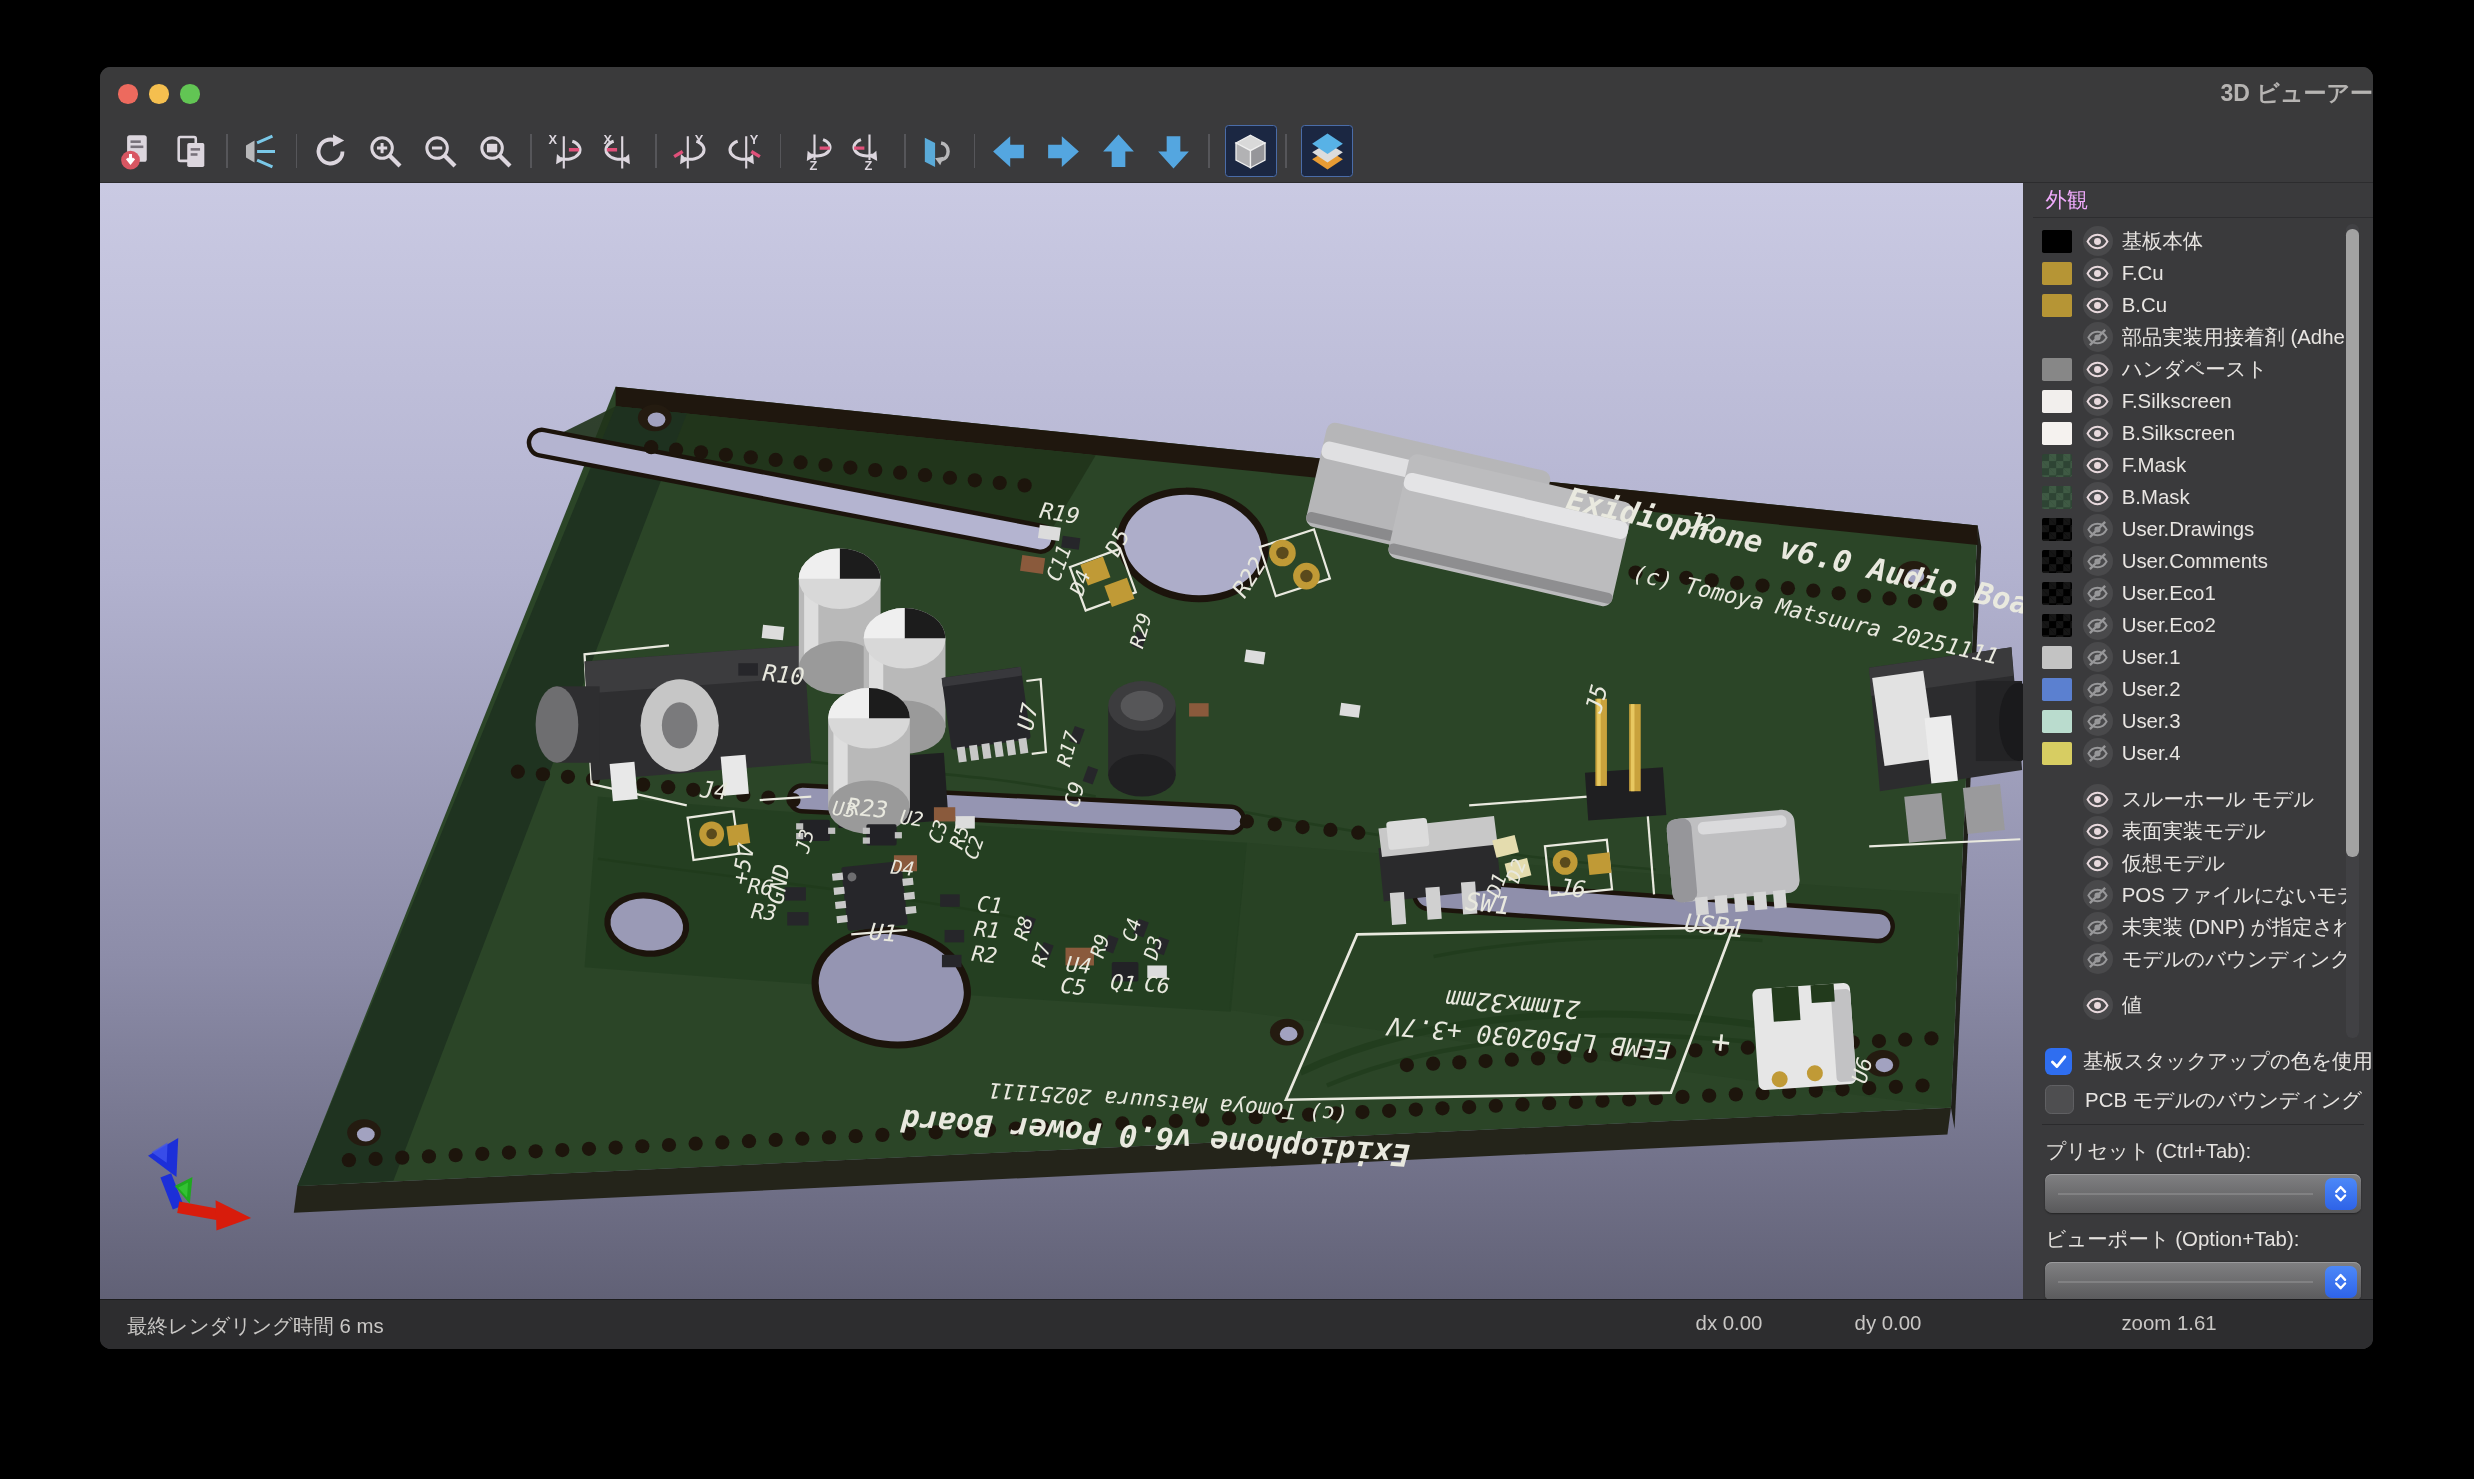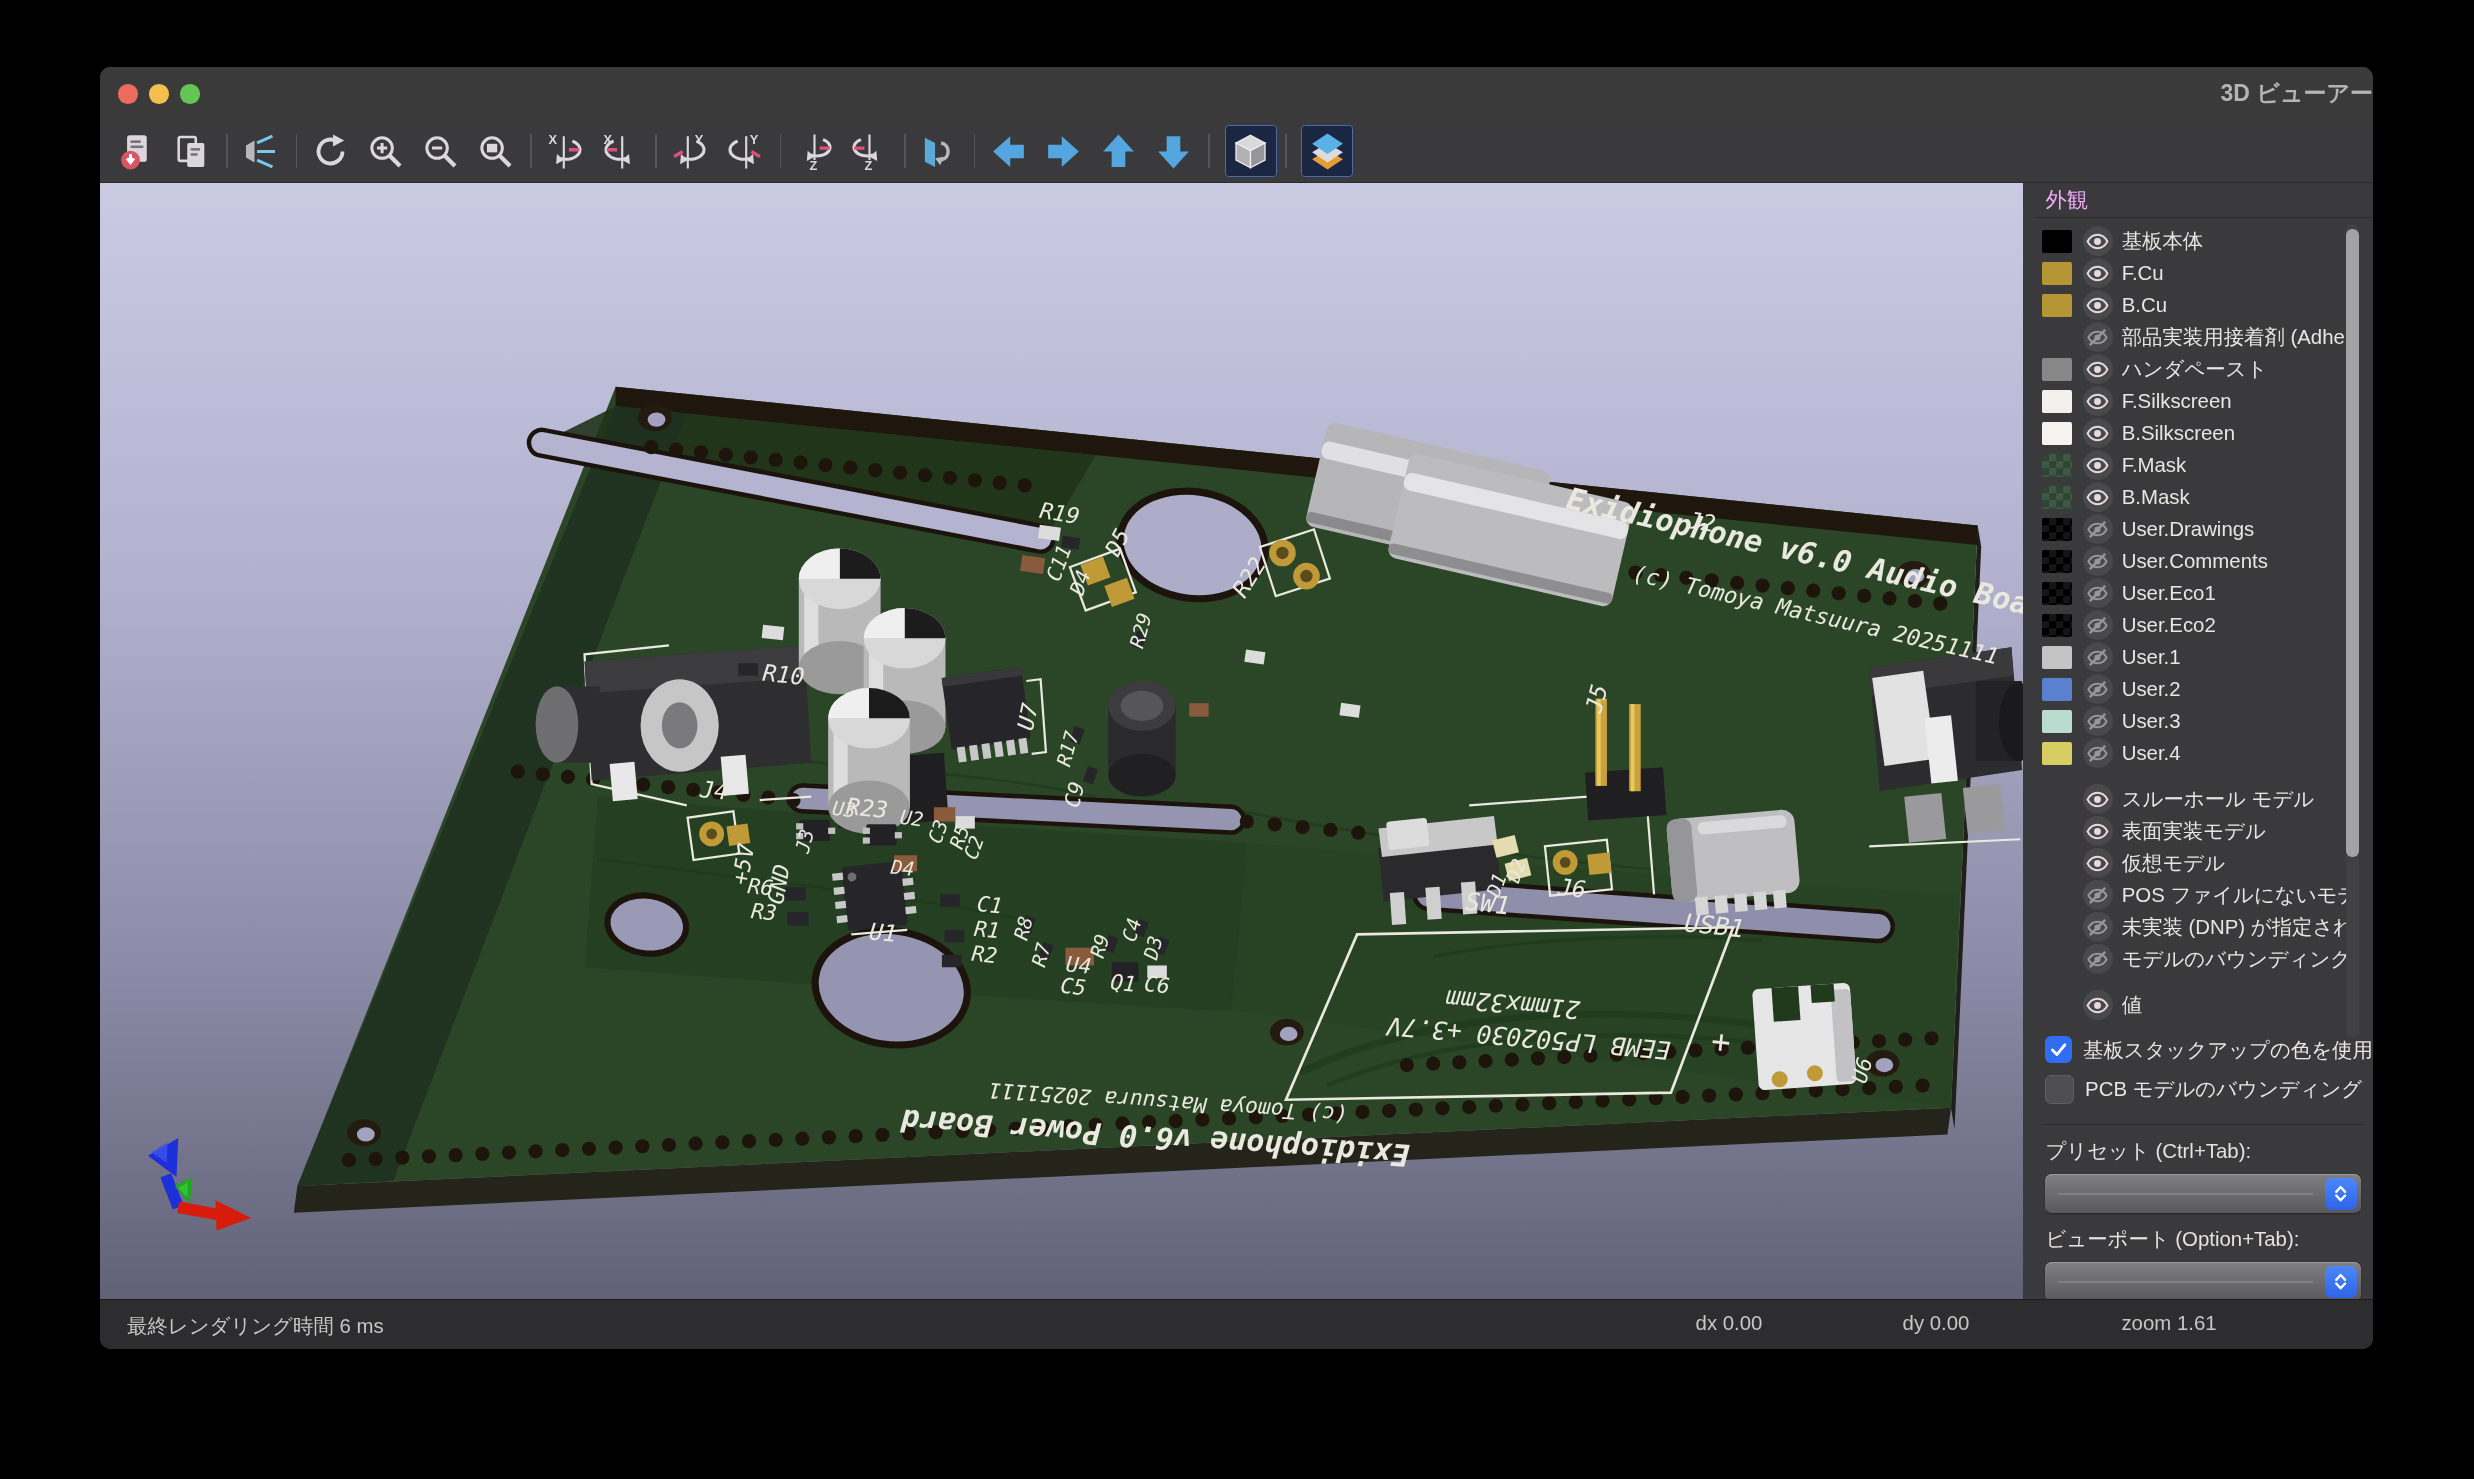--- a/index.html
+++ b/index.html
@@ -38,21 +38,21 @@
   .swatch{width:30px;height:23px;margin-right:10.7px;border-radius:1.8px;flex:0 0 auto;}
   .eyebtn{width:30px;height:30px;border-radius:50%;background:#49494b;flex:0 0 auto;
           display:flex;align-items:center;justify-content:center;}
   .eyebtn svg{width:23px;height:23px;}
   .rowlabel{margin-left:9px;color:#e8e5e2;font-size:20.4px;white-space:nowrap;overflow:hidden;}
   .gap{height:14.2px;}
   .sb-scroll-track{position:absolute;right:14.2px;top:41px;width:13.3px;height:814px;
                    background:#414144;border-radius:6.2px;}
   .sb-scroll-thumb{position:absolute;right:14.2px;top:46px;width:13.3px;height:628px;
                    background:#a2a2a2;border-radius:6.2px;}
-  .chkrow{display:flex;align-items:flex-start;height:39px;padding-left:12.4px;}
+  .chkrow{display:flex;align-items:flex-end;height:39px;padding-left:12.4px;}
   .chk{width:27px;height:27px;border-radius:6.2px;flex:0 0 auto;
        display:flex;align-items:center;justify-content:center;}
   .chk.on{background:#2f6ef0;}
   .chk.off{background:#4e4e50;border:0.9px solid #606063;}
   .chklabel{margin-left:10.7px;color:#e8e5e2;font-size:20.4px;white-space:nowrap;overflow:hidden;}
   .sb-div{height:0.9px;background:#2a2a2c;margin:10.7px 9px;}
   .sellabel{padding-left:12.4px;color:#e5e2df;font-size:20.4px;margin-top:12px;}
   .select{position:relative;margin:9px 12.4px 3.6px 12.4px;height:39px;border-radius:7.1px;
           background:linear-gradient(180deg,#808082,#59595b);
           box-shadow:inset 0 0.9px 0 #9a9a9c, 0 0.9px 1.8px rgba(0,0,0,.4);}
@@ -60,21 +60,21 @@
           background:linear-gradient(180deg,#4c88f8,#2e63e8);
           display:flex;align-items:center;justify-content:center;}
   .select .cap svg{width:21.3px;height:21.3px;}
   .select .innerline{position:absolute;left:12.4px;right:48px;top:18.7px;height:1.8px;background:#8f8f91;opacity:.6;}
   
   .statusbar{position:relative;height:50px;background:#2d2d2f;border-top:0.9px solid #1c1c1e;
              color:#c9c7c5;font-size:20.4px;padding-left:47px;}
   .statusbar span{position:absolute;top:12.4px;}
   .st-left{left:27px;}
   .st-dx{left:1593px;transform:translateX(-50%);margin-left:36px;}
-  .st-dy{left:1836px;transform:translateX(-50%);}
+  .st-dy{left:1788px;transform:translateX(-50%);}
   .st-zoom{left:2069px;transform:translateX(-50%);}
   .checker{background-size:14.2px 14.2px;background-position:0 0,7.1px 7.1px;}
 </style>
 </head>
 <body>
 
 <svg width="0" height="0" style="position:absolute">
   <defs>
     <symbol id="i-export" viewBox="0 0 48 48">
       <rect x="13" y="5" width="23" height="31" rx="3" fill="#dcd6de"></rect>

